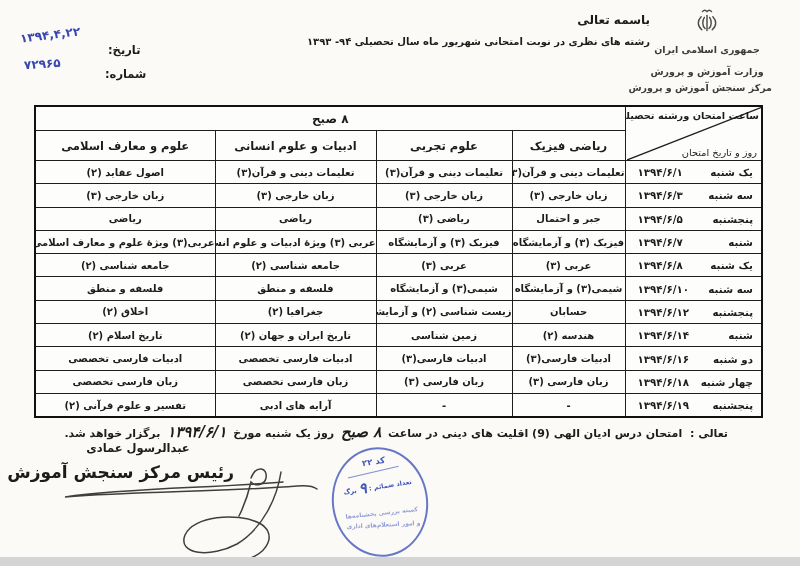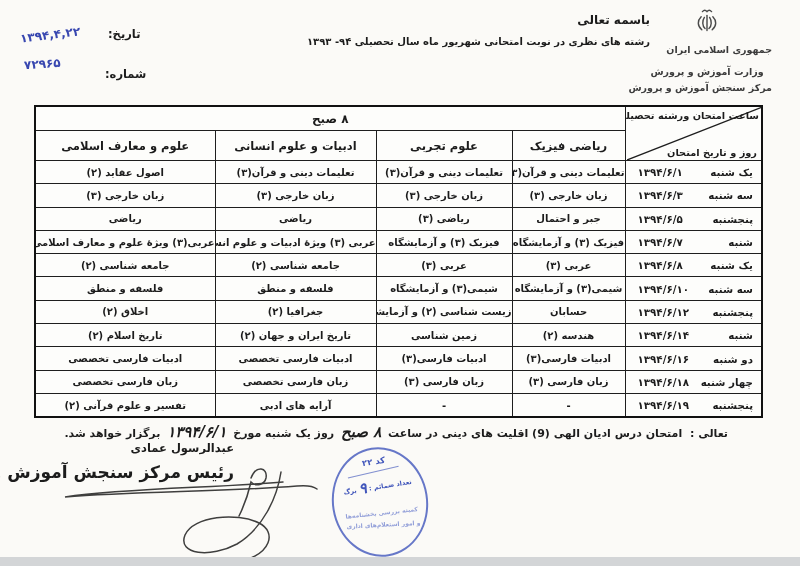--- a/index.html
+++ b/index.html
@@ -9,51 +9,51 @@
     overflow:hidden;
     background:#fbfaf7;
     font-family:"DejaVu Sans",sans-serif;
     color:#1c1c1c;
     direction:rtl;
   }
   
   .letterhead{position:absolute;top:8px;right:28px;width:130px;text-align:center;}
   .emblem{display:block;margin:0 auto 6px auto;}
   .lh-line{font-size:9.5px;font-weight:bold;color:#3c3c3c;line-height:16px;white-space:nowrap;}
-  .lh-country{margin-bottom:6px;text-align:right;}
+  .lh-country{margin-bottom:6px;}
   
   .title-block{position:absolute;top:13px;right:150px;width:510px;text-align:right;}
   .bismillah{font-size:12px;font-weight:bold;margin-bottom:9px;}
   .title-l1{font-size:11.8px;font-weight:bold;white-space:nowrap;margin-bottom:9px;}
   .title-l2{font-size:10px;font-weight:bold;white-space:nowrap;}
   
-  .ref-date{position:absolute;left:108px;top:27px;font-size:11.5px;font-weight:bold;}
+  .ref-date{position:absolute;left:108px;top:43px;font-size:11.5px;font-weight:bold;}
   .ref-num{position:absolute;left:105px;top:67px;font-size:11.5px;font-weight:bold;}
   .hw{position:absolute;color:#3847b0;font-weight:bold;white-space:nowrap;}
   .hw-date{left:20px;top:28px;font-size:12px;letter-spacing:2px;transform:rotate(-7deg);}
   .hw-num{left:24px;top:57px;font-size:12px;letter-spacing:4px;transform:rotate(-4deg);}
   
   .etable-wrap{position:absolute;top:105px;right:37px;}
   table.etable{border-collapse:collapse;table-layout:fixed;width:727px;background:#fdfdfb;}
   .etable th,.etable td{border:1.5px solid #1e1e1e;padding:0;text-align:center;vertical-align:middle;overflow:hidden;}
   .etable{border:2px solid #111;}
   .time-h{height:23px;font-size:12px;font-weight:bold;}
   .subj-h{height:29px;font-size:11.5px;font-weight:bold;}
   .corner{position:relative;padding:0;}
   .corner svg{position:absolute;inset:0;}
   .corner-top{position:absolute;top:3px;right:3px;left:2px;font-size:9.8px;font-weight:bold;white-space:nowrap;}
-  .corner-bottom{position:absolute;bottom:2px;right:5px;font-size:9.8px;font-weight:bold;white-space:nowrap;}
+  .corner-bottom{position:absolute;bottom:2px;right:5px;font-size:9.8px;font-weight:normal;white-space:nowrap;}
   .etable tbody td{height:22.3px;font-size:10px;font-weight:bold;white-space:nowrap;}
   .dd{display:flex;justify-content:space-between;align-items:center;padding:0 8px 0 12px;font-size:10.3px;font-weight:bold;}
   
   .note{position:absolute;top:423px;left:56px;right:72px;text-align:right;font-size:11px;font-weight:bold;white-space:nowrap;direction:rtl;}
   .note .em{font-size:15px;font-style:italic;margin:0 3px;}
   .note-label{margin-left:4px;}
   
-  .sign-block{position:absolute;left:42px;top:441px;width:192px;}
+  .sign-block{position:absolute;left:42px;top:441px;width:192px;text-align:center;}
   .sign-name{font-size:11.5px;font-weight:bold;margin-bottom:7px;}
   .sign-title{font-size:17px;font-weight:bold;white-space:nowrap;}
   .sign-scribble{position:absolute;left:45px;top:462px;}
   
   .stamp{position:absolute;left:332px;top:447px;width:96px;height:110px;transform:rotate(-9deg);color:#4156bb;}
   .stamp-oval{position:absolute;inset:0;border:2px solid rgba(65,86,187,.8);border-radius:50%;}
   .stamp-code{position:absolute;top:9px;left:0;right:0;text-align:center;font-size:8.5px;font-weight:bold;}
   .stamp-attach{position:absolute;top:30px;left:4px;right:4px;text-align:center;font-size:6.5px;font-weight:bold;white-space:nowrap;}
   .stamp-attach .big9{font-size:15px;font-weight:bold;font-style:italic;vertical-align:-2px;}
   .stamp-arc{position:absolute;left:0;right:0;text-align:center;font-weight:bold;color:rgba(76,98,196,.6);white-space:nowrap;}

